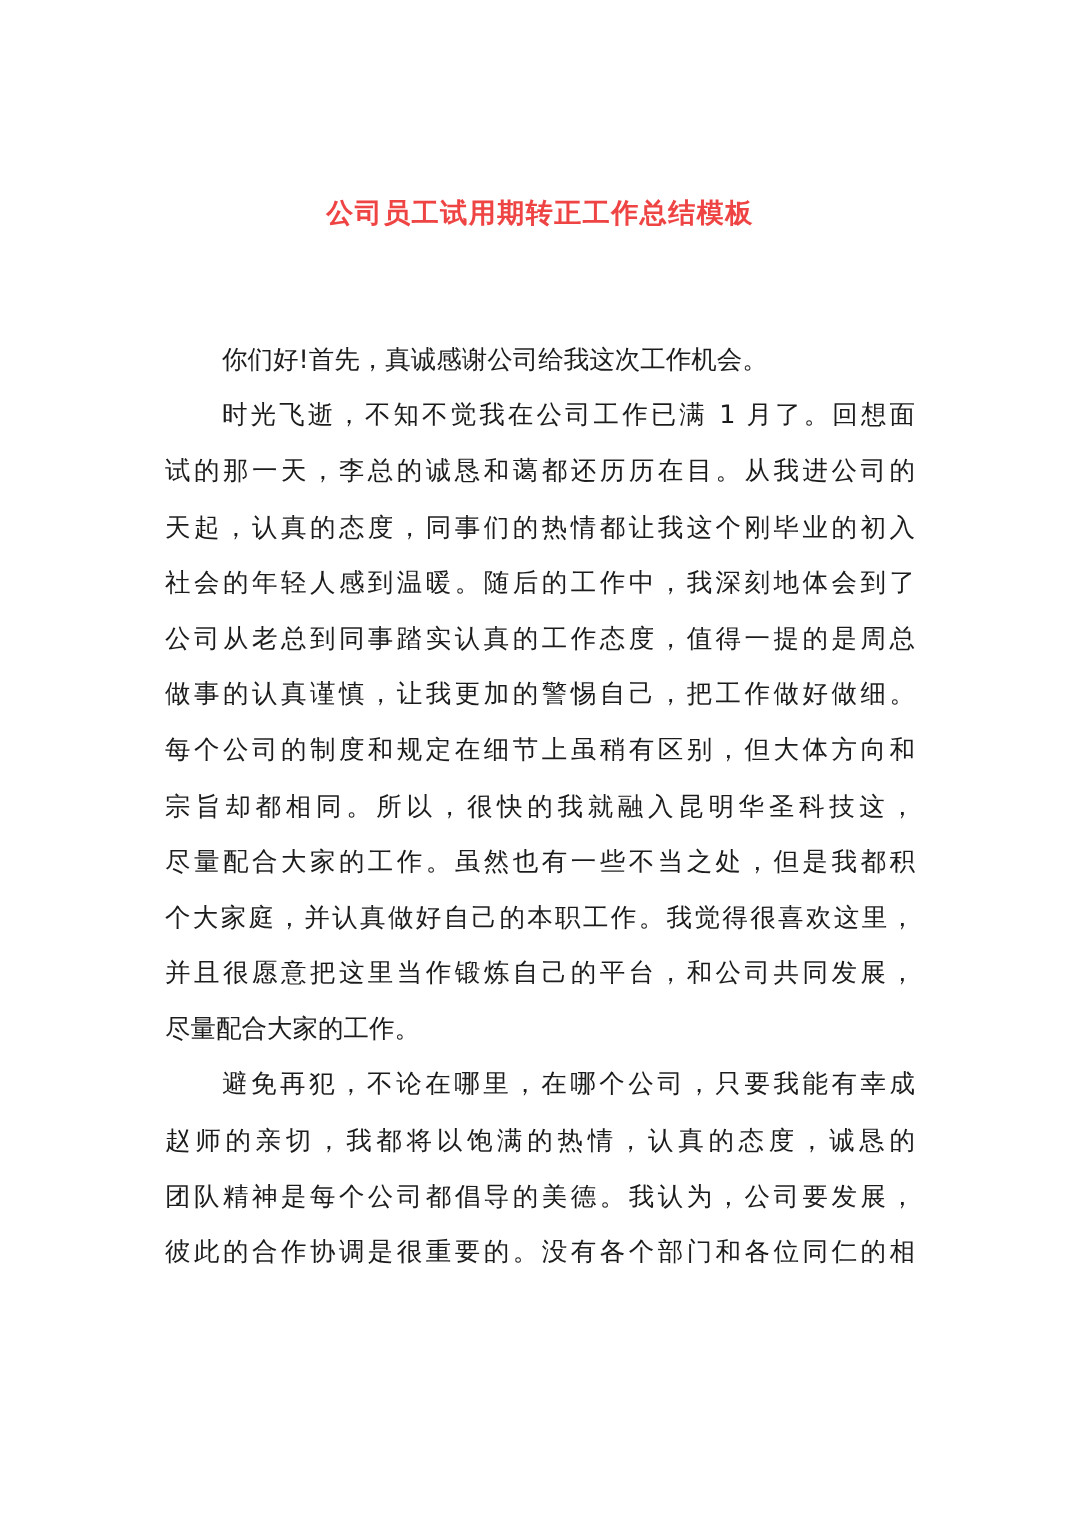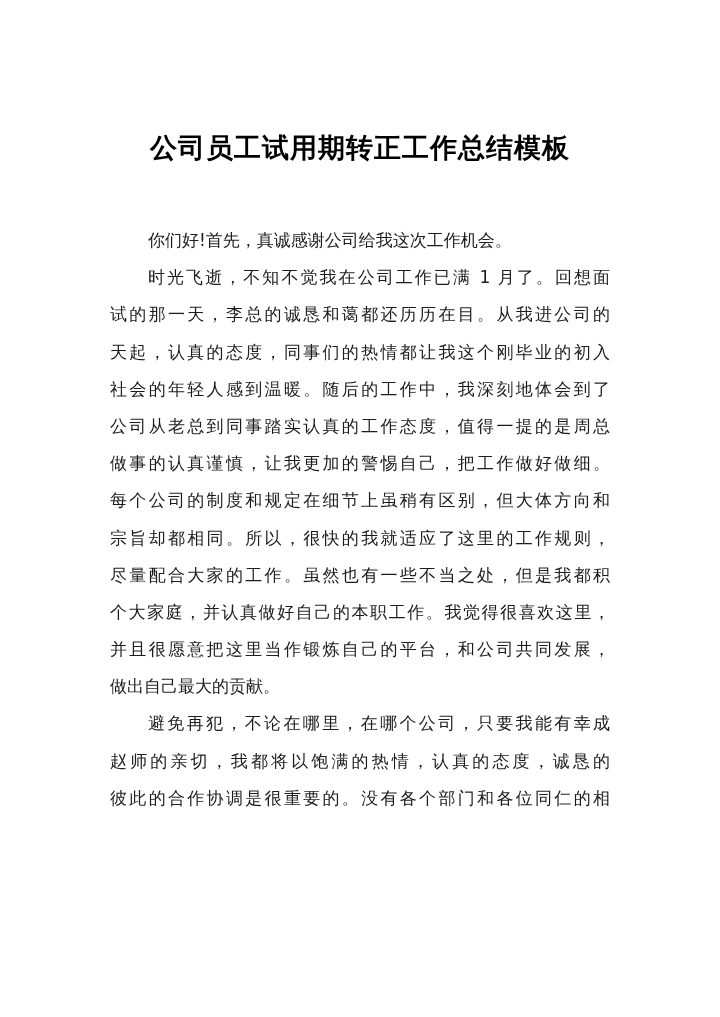--- a/index.html
+++ b/index.html
@@ -4,21 +4,21 @@
   <style>
     html, body { margin: 0; padding: 0; background: #ffffff; }
     body {
       width: 720px; height: 1017px; position: relative; overflow: hidden;
       font-family: "DejaVu Sans", "Liberation Sans", sans-serif;
       color: #1a1a1a;
     }
     .page { position: absolute; left: 0; top: 0; width: 720px; height: 1017px; background: #fff; }
     .title {
       position: absolute; left: 0; right: 0; top: 130px;
-      text-align: center; font-size: 27px; font-weight: bold; color: #000000;
+      text-align: center; font-size: 18px; font-weight: bold; color: #ef4444;
       letter-spacing: 1px;
     }
     .body-text {
       position: absolute; left: 110px; top: 222px; width: 500px;
     }
     .line {
       height: 37.2px; line-height: 37.2px; font-size: 17px;
       white-space: nowrap; text-align: justify; text-align-last: justify;
       color: #1c1c1c;
     }
@@ -33,22 +33,23 @@
 
   <div class="body-text">
     <div class="line indent last">你们好!首先，真诚感谢公司给我这次工作机会。</div>
     <div class="line indent">时光飞逝，不知不觉我在公司工作已满 1 月了。回想面</div>
     <div class="line">试的那一天，李总的诚恳和蔼都还历历在目。从我进公司的</div>
     <div class="line">天起，认真的态度，同事们的热情都让我这个刚毕业的初入</div>
     <div class="line">社会的年轻人感到温暖。随后的工作中，我深刻地体会到了</div>
     <div class="line">公司从老总到同事踏实认真的工作态度，值得一提的是周总</div>
     <div class="line">做事的认真谨慎，让我更加的警惕自己，把工作做好做细。</div>
     <div class="line">每个公司的制度和规定在细节上虽稍有区别，但大体方向和</div>
-    <div class="line">宗旨却都相同。所以，很快的我就适应了这里的工作规则，</div>
+    <div class="line">宗旨却都相同。所以，很快的我就融入昆明华圣科技这，</div>
     <div class="line">尽量配合大家的工作。虽然也有一些不当之处，但是我都积</div>
     <div class="line">个大家庭，并认真做好自己的本职工作。我觉得很喜欢这里，</div>
     <div class="line">并且很愿意把这里当作锻炼自己的平台，和公司共同发展，</div>
-    <div class="line last">做出自己最大的贡献。</div>
+    <div class="line last">尽量配合大家的工作。</div>
     <div class="line indent">避免再犯，不论在哪里，在哪个公司，只要我能有幸成</div>
     <div class="line">赵师的亲切，我都将以饱满的热情，认真的态度，诚恳的</div>
+    <div class="line">团队精神是每个公司都倡导的美德。我认为，公司要发展，</div>
     <div class="line">彼此的合作协调是很重要的。没有各个部门和各位同仁的相</div>
   </div>
 </div>
 
 </body></html>

